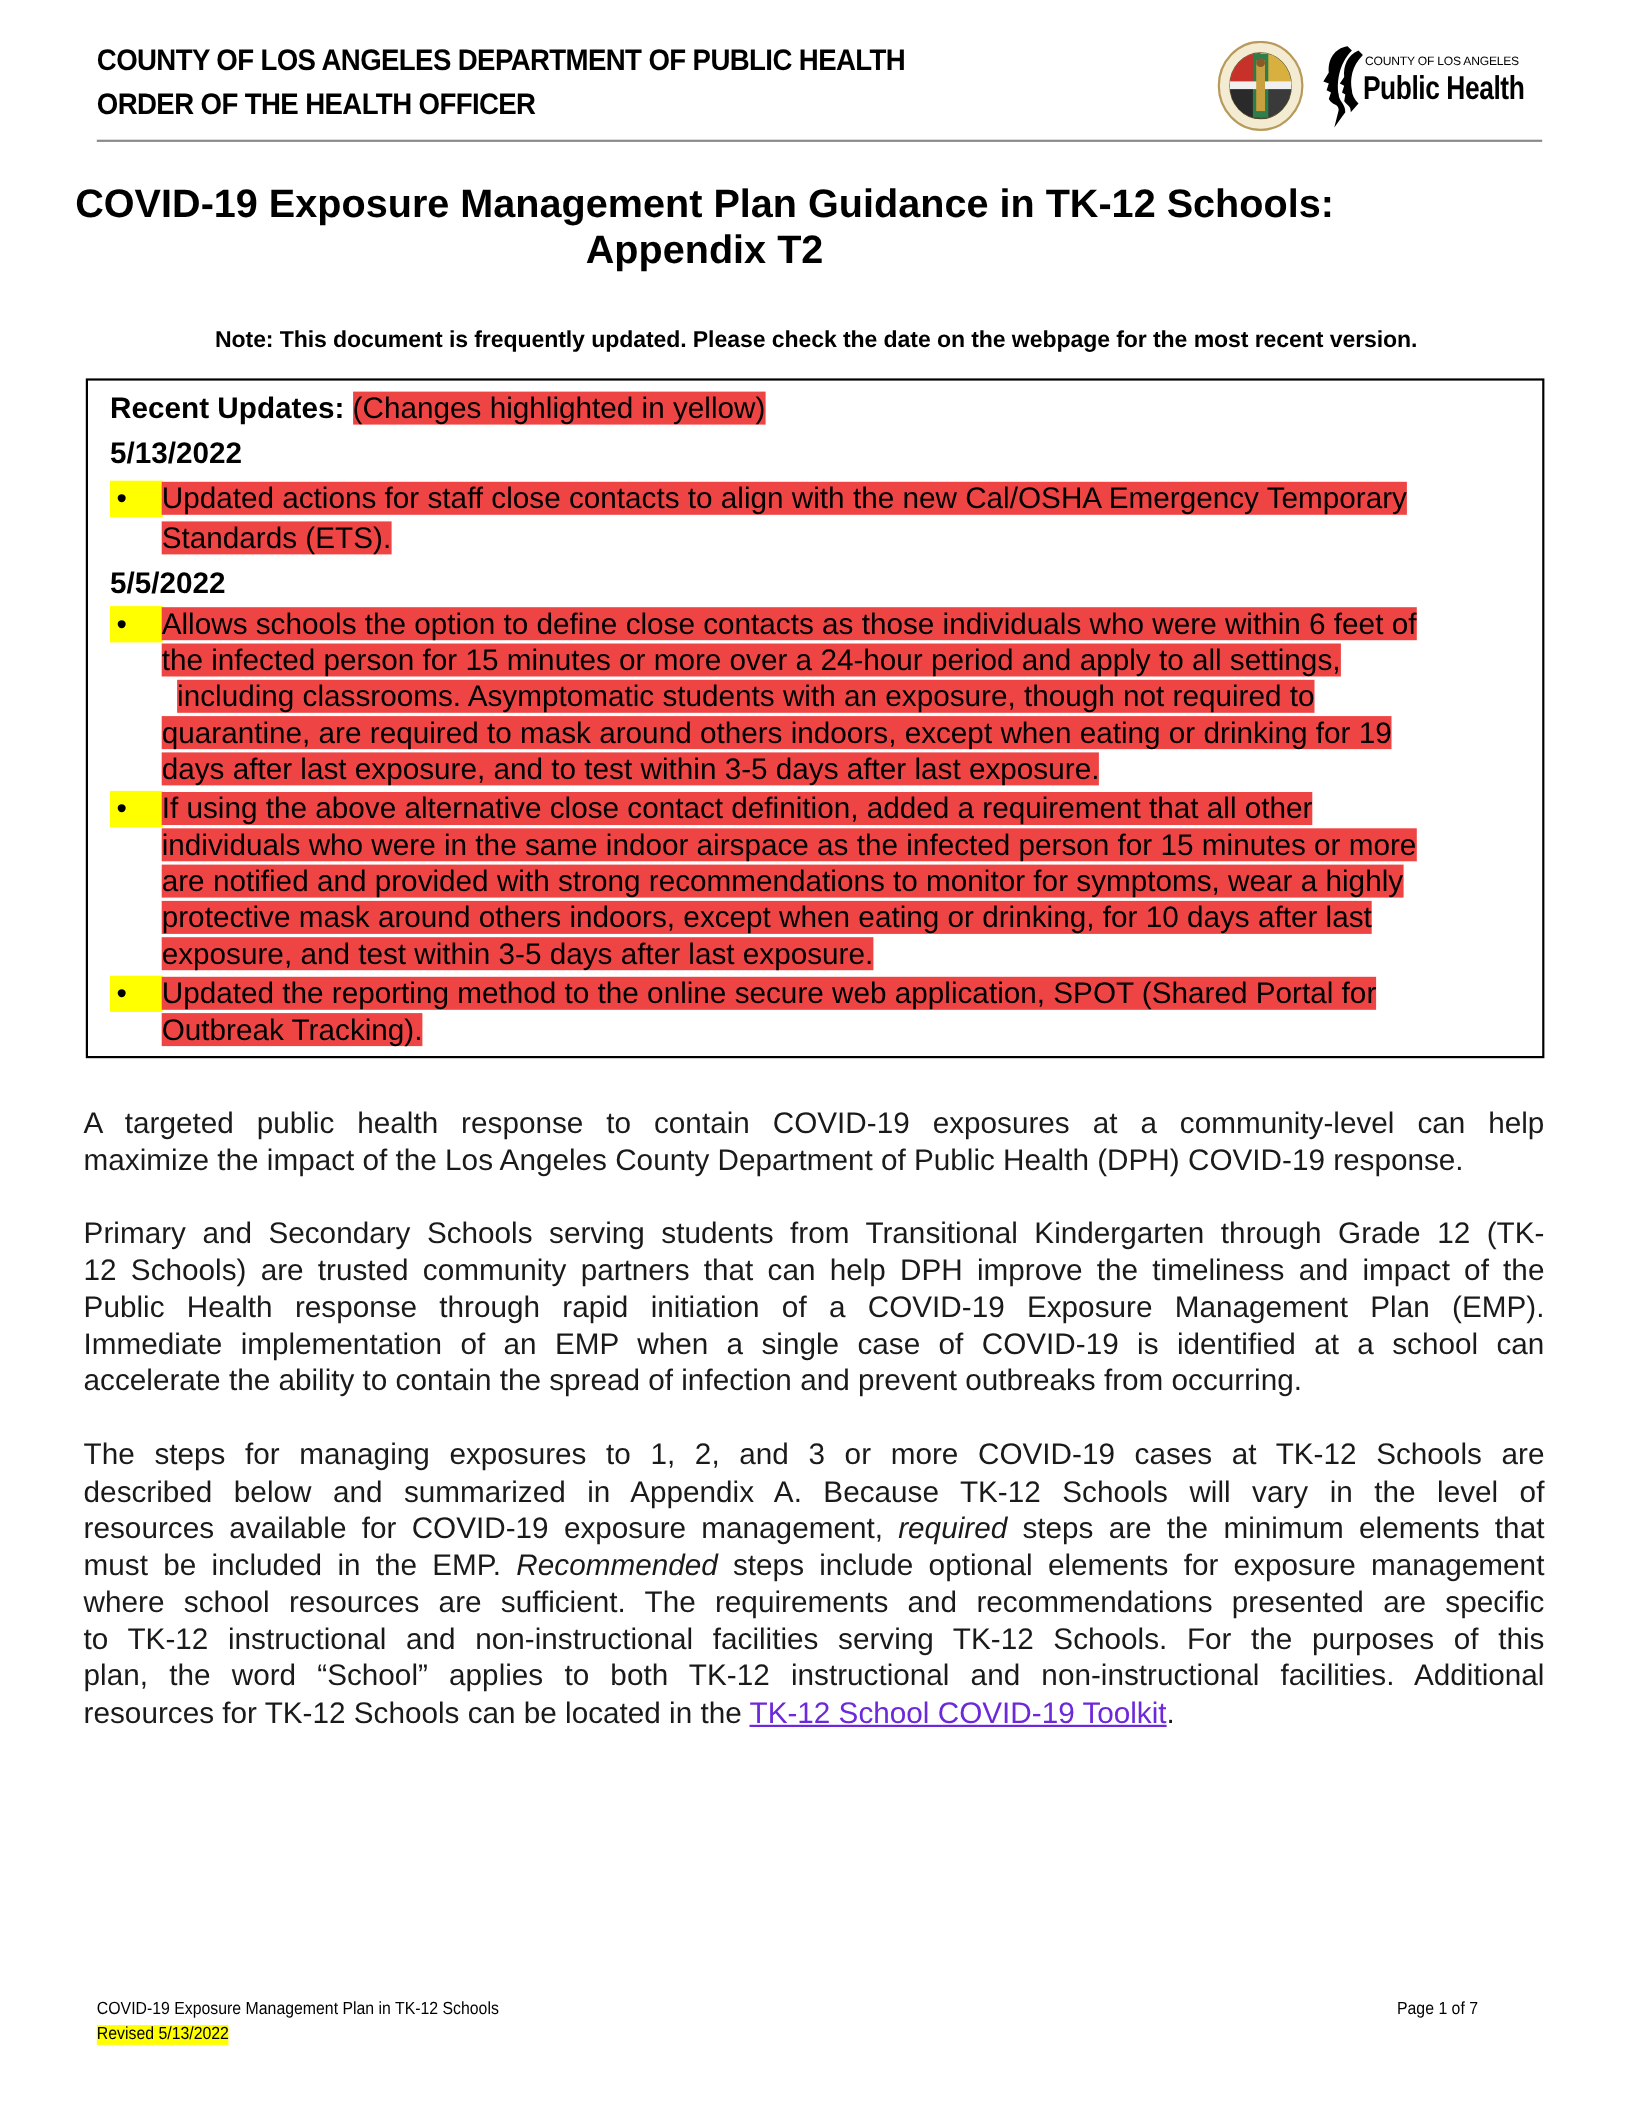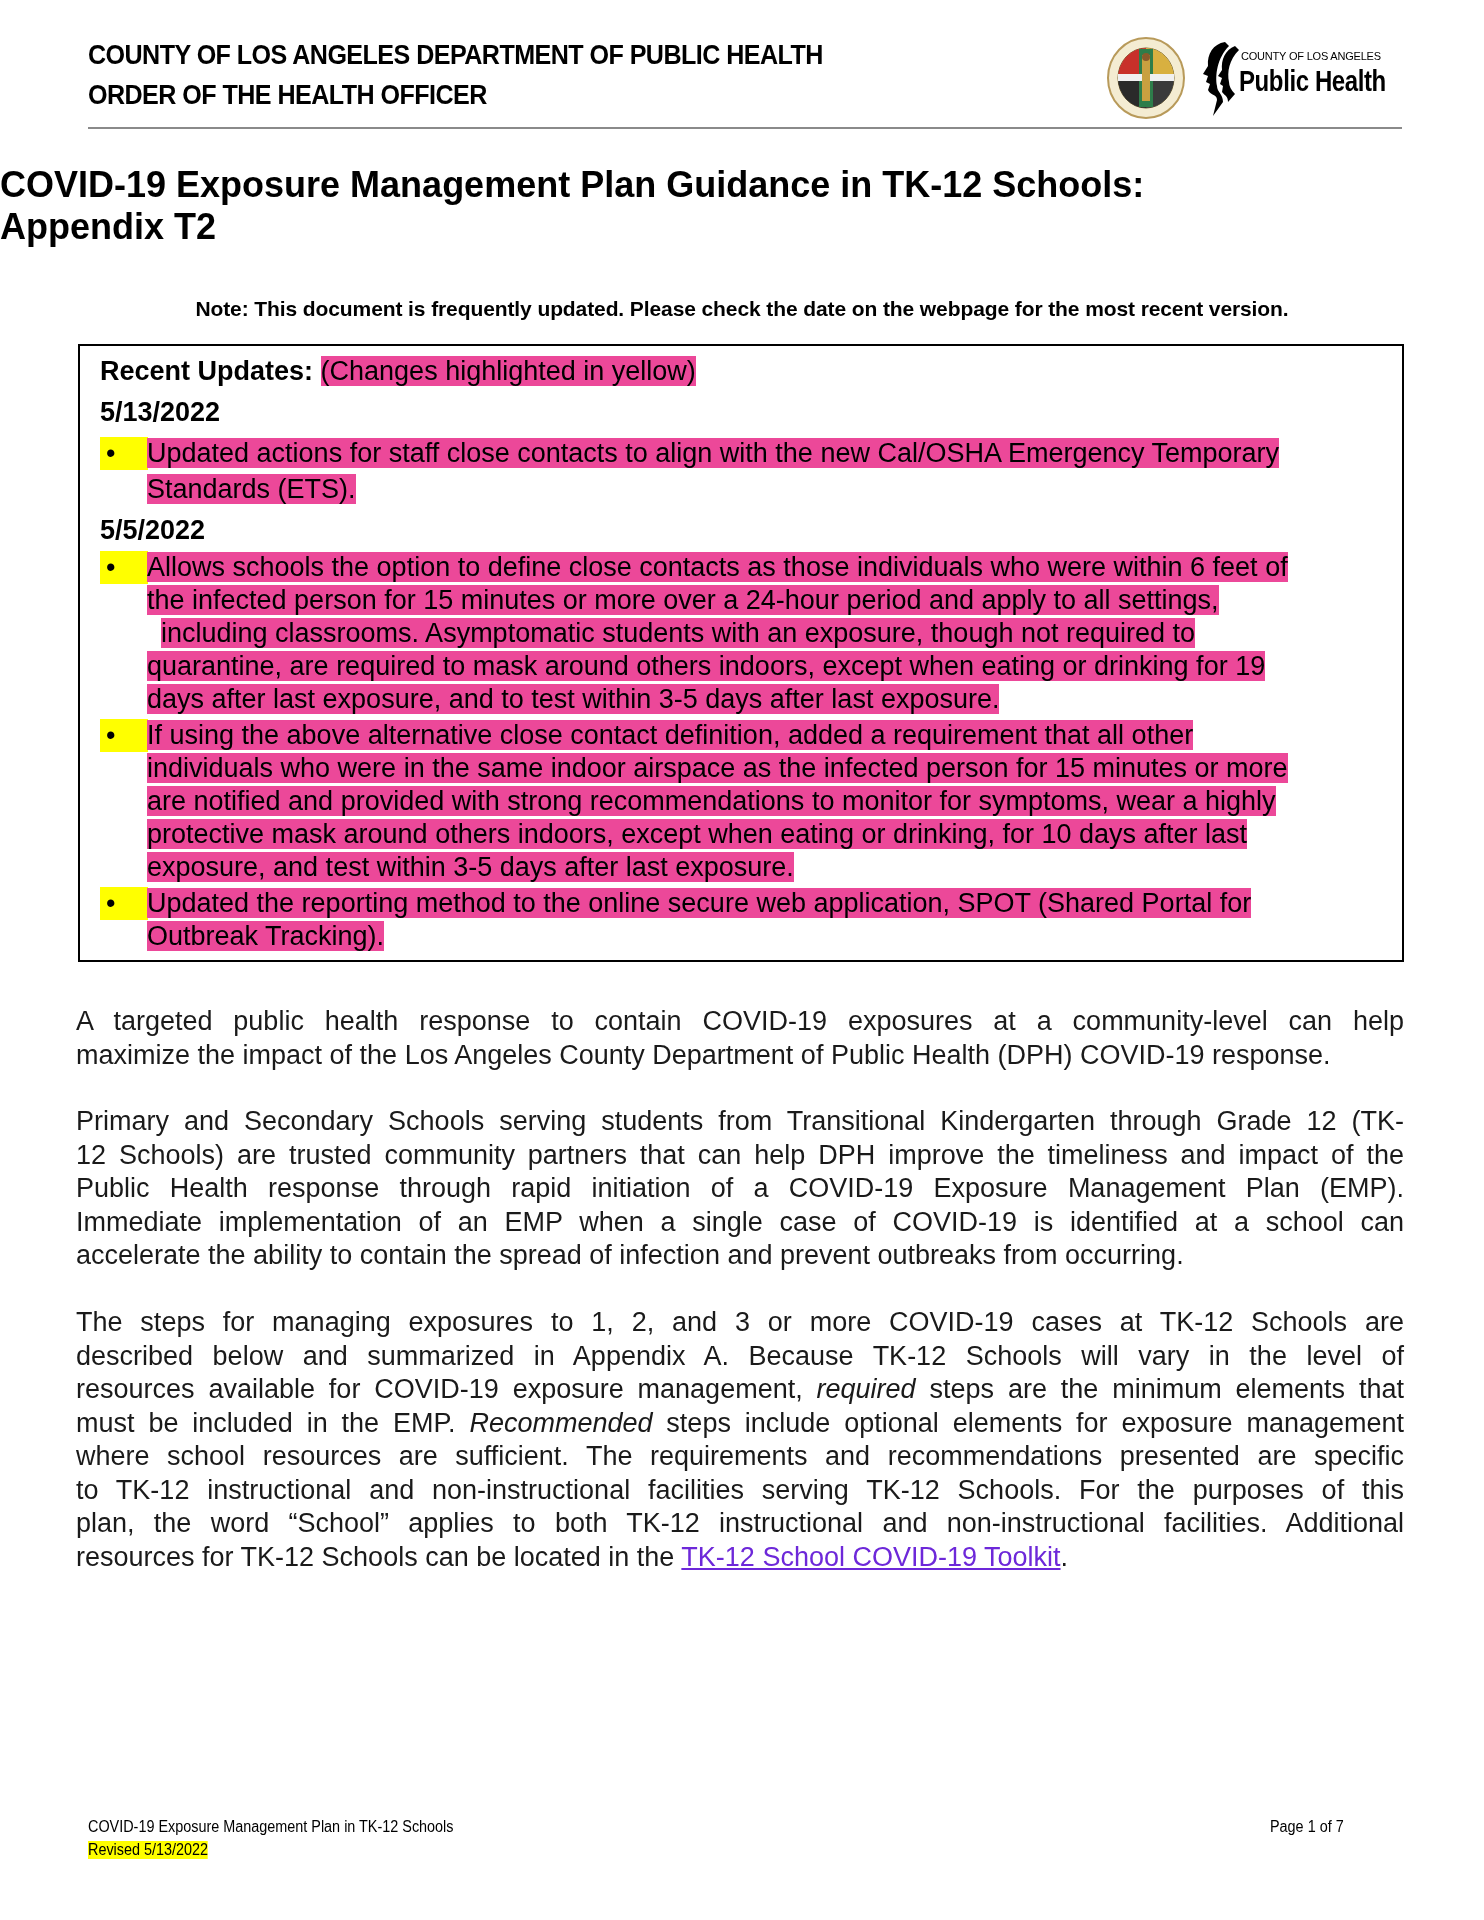--- a/index.html
+++ b/index.html
@@ -8,29 +8,29 @@
     .hdr { left: 88px; font-family: "Liberation Sans Narrow", "Liberation Sans", sans-serif; font-weight: bold; font-size: 27px; letter-spacing: -0.6px; transform: scaleX(0.93); transform-origin: left center; white-space: nowrap; }
     #hdr1 { top: 40px; }
     #hdr2 { top: 80px; }
     .hdr-rule { left: 88px; top: 127px; width: 1314px; height: 2px; background: #8a8a8a; }
 
     .seal { left: 1106px; top: 37px; width: 80px; height: 82px; }
     .ph-logo { left: 1195px; top: 38px; width: 215px; height: 80px; }
     .ph-small { position: absolute; left: 46px; top: 12px; font-family: "Liberation Sans", sans-serif; font-size: 11px; font-weight: normal; white-space: nowrap; letter-spacing: -0.2px; }
     .ph-big { position: absolute; left: 44px; top: 26px; font-family: "Liberation Sans", sans-serif; font-size: 30px; font-weight: bold; white-space: nowrap; letter-spacing: -0.5px; transform: scaleX(0.8); transform-origin: left top; }
 
-    .title { left: 0; width: 1281px; font-family: "Liberation Sans", sans-serif; font-weight: bold; font-size: 36px; }
+    .title { left: 0; width: 1281px; text-align: center; font-family: "Liberation Sans", sans-serif; font-weight: bold; font-size: 36px; }
     #title1 { top: 164px; }
     #title2 { top: 206px; }
     .note { left: 0; width: 1484px; text-align: center; font-family: "Liberation Sans", sans-serif; font-weight: bold; font-size: 21px; top: 297px; letter-spacing: -0.1px; }
 
     .box { left: 78px; top: 344px; width: 1322px; height: 614px; border: 2px solid #000; }
     .bx { position: absolute; font-family: "Liberation Sans", sans-serif; font-size: 27px; line-height: 33px; white-space: nowrap; }
     .bx b { font-weight: bold; }
-    .hl { background: #ec4899; }
+    .hl { background: #ef4444; }
     .bullet-dot { position: absolute; font-family: "Liberation Sans", sans-serif; font-size: 27px; line-height: 33px; }
     .hl-bar { position: absolute; background: #ffff00; height: 33px; }
 
     .para { left: 76px; width: 1328px; font-family: "Liberation Sans", sans-serif; font-size: 27px; line-height: 33.5px; text-align: justify; color: #1a1a1a; }
     .para .ln { display: block; white-space: nowrap; text-align-last: justify; }
     .para .ln.last { text-align-last: left; }
     .para a { color: #6d28d9; text-decoration: underline; }
 
     .foot { font-family: "Liberation Sans Narrow", "Liberation Sans", sans-serif; font-size: 16px; white-space: nowrap; transform: scaleX(0.9); transform-origin: left center; }
     #foot1 { left: 88px; top: 1818px; }

